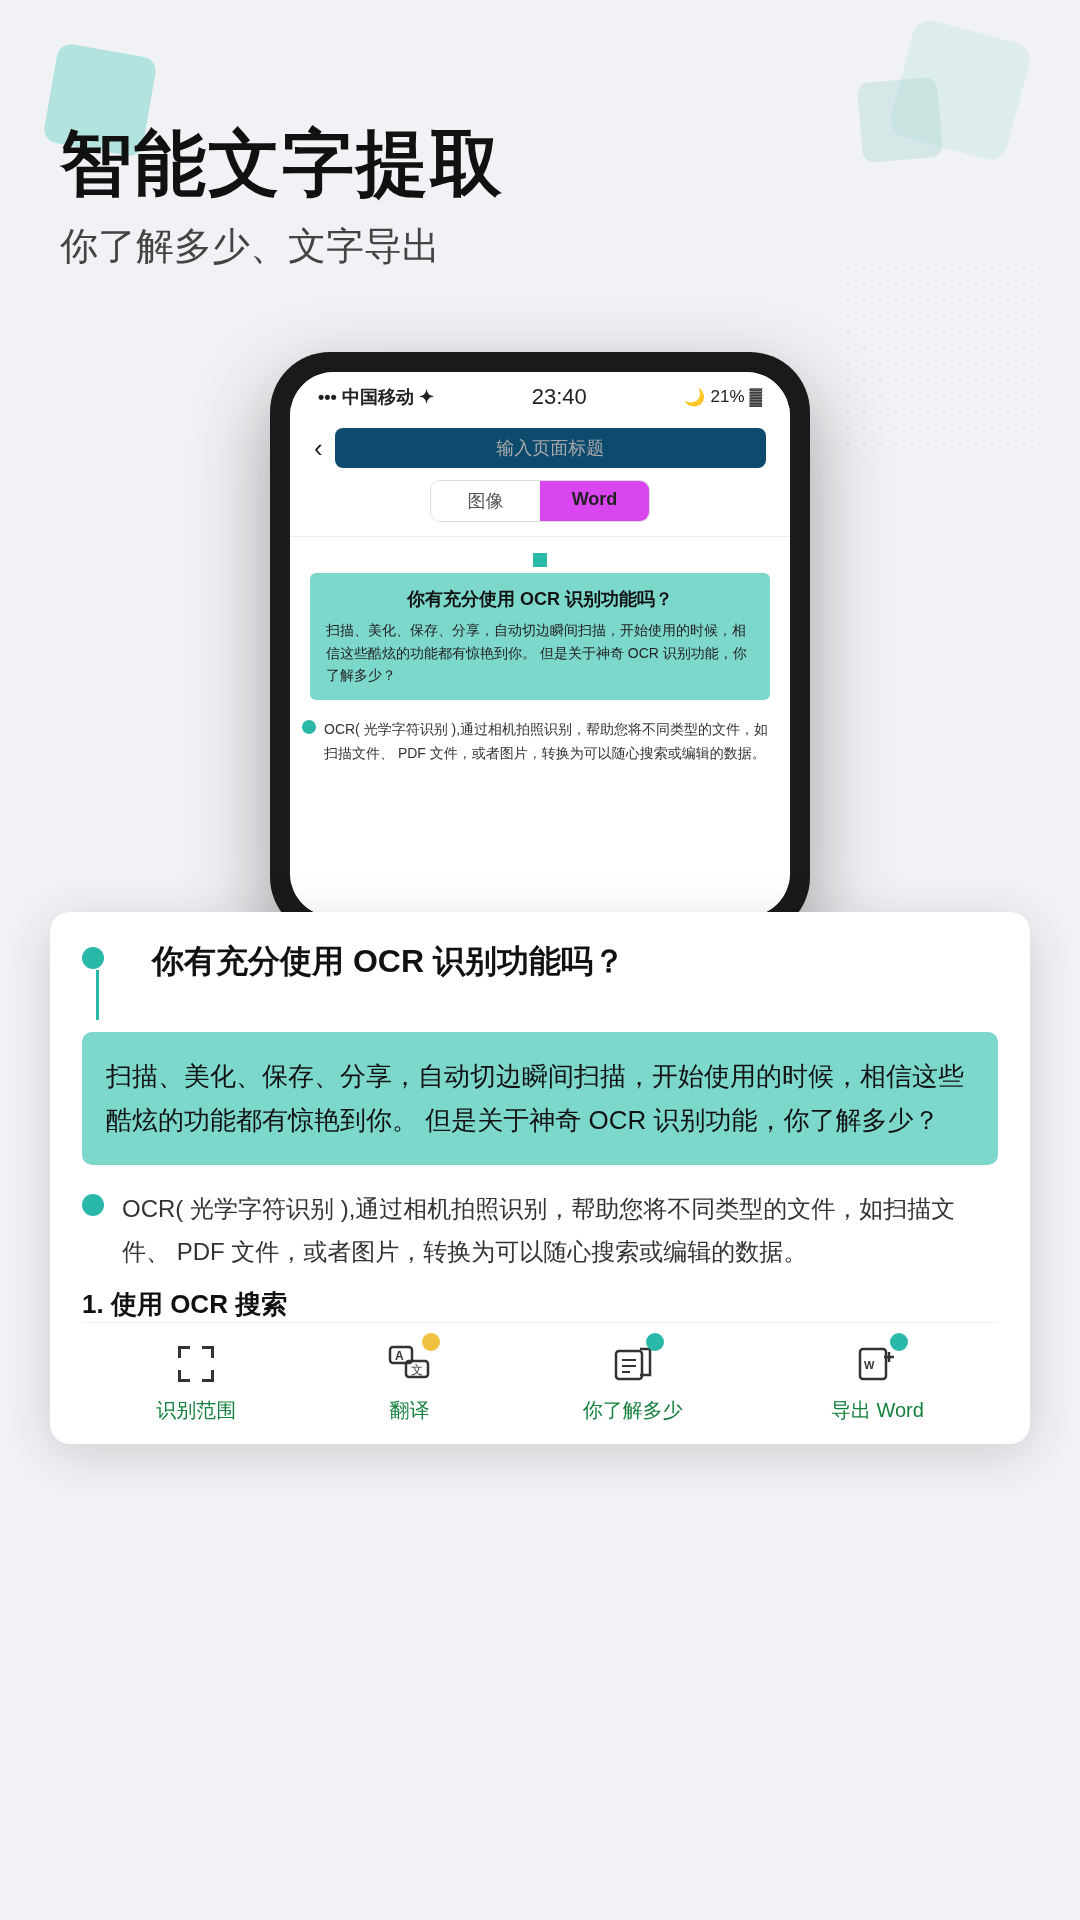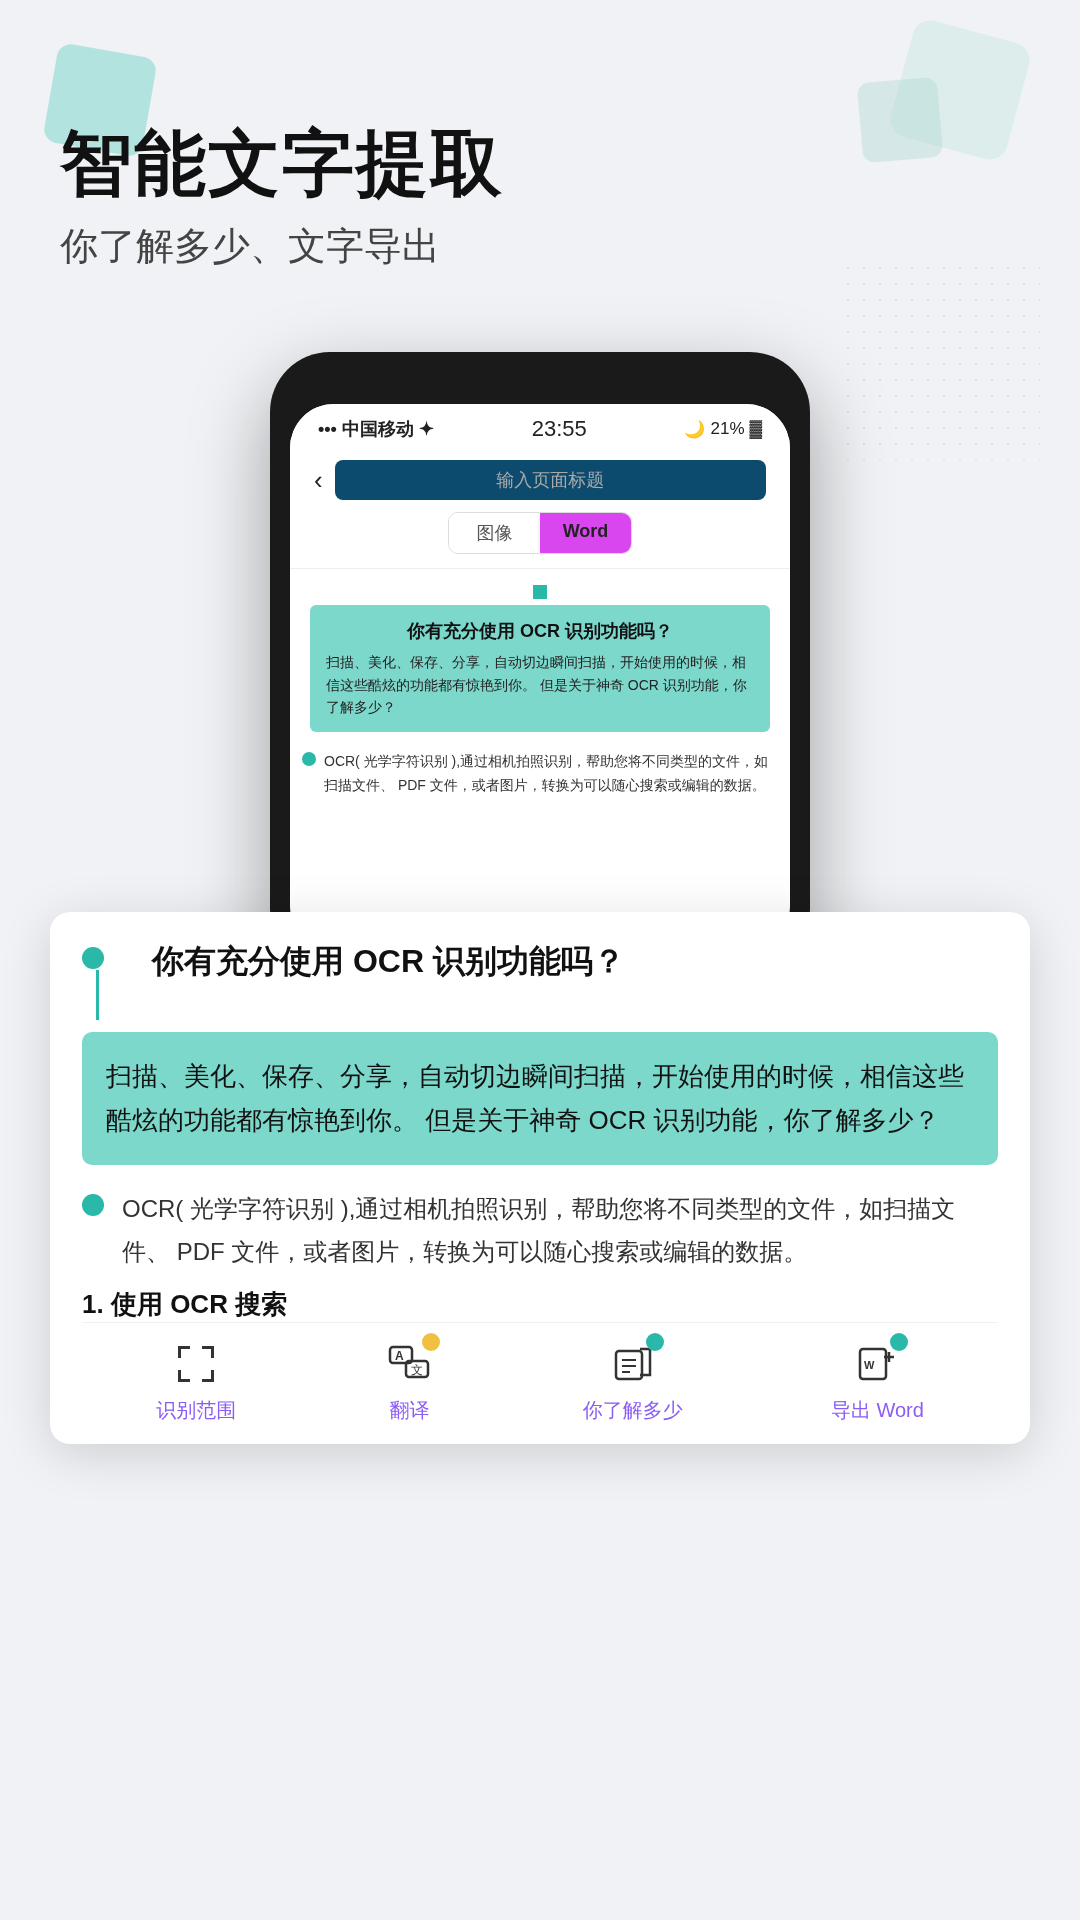--- a/index.html
+++ b/index.html
@@ -97,21 +97,20 @@
       box-shadow: 0 30px 80px rgba(0,0,0,0.35);
       position: relative;
       z-index: 2;
     }
 
     .phone-inner {
       background: #fff;
       border-radius: 44px;
       overflow: hidden;
       position: relative;
-      margin-top: 32px;
     }
 
     
     .phone-status-bar {
       background: #fff;
       display: flex;
       justify-content: space-between;
       align-items: center;
       padding: 12px 28px 4px 28px;
       font-size: 20px;
@@ -148,21 +147,21 @@
       padding: 8px 16px;
       font-size: 18px;
       color: #aaa;
       text-align: center;
     }
     .tab-switcher {
       display: flex;
       border-radius: 10px;
       overflow: hidden;
       border: 1px solid #ddd;
-      width: 184px;
+      width: 220px;
     }
     .tab-item {
       flex: 1;
       text-align: center;
       padding: 8px 0;
       font-size: 18px;
       color: #555;
       background: #fff;
     }
     .tab-item.active {
@@ -296,21 +295,21 @@
       position: absolute;
       top: -6px;
       right: -6px;
       width: 18px;
       height: 18px;
       background: #2ab8a8;
       border-radius: 50%;
     }
     .toolbar-label {
       font-size: 20px;
-      color: #8b5cf6;
+      color: #15803d;
     }
 
     
     .scan-icon {
       width: 42px;
       height: 42px;
     }
     .translate-icon, .copy-icon, .export-icon {
       width: 42px;
       height: 42px;
@@ -414,21 +413,21 @@
   </div>
 
   <div class="phone-outer">
     <div class="phone-inner">
 
       <div class="phone-status-bar">
         <div class="status-left">
           <span>•••</span>
           <span>中国移动 ✦</span>
         </div>
-        <div class="status-center">23:55</div>
+        <div class="status-center">23:40</div>
         <div class="status-right">
           <span>🌙</span>
           <span>21%</span>
           <span>▓</span>
         </div>
       </div>
 
       <div class="app-header">
         <div class="app-header-row1">
           <div class="back-arrow">‹</div>

